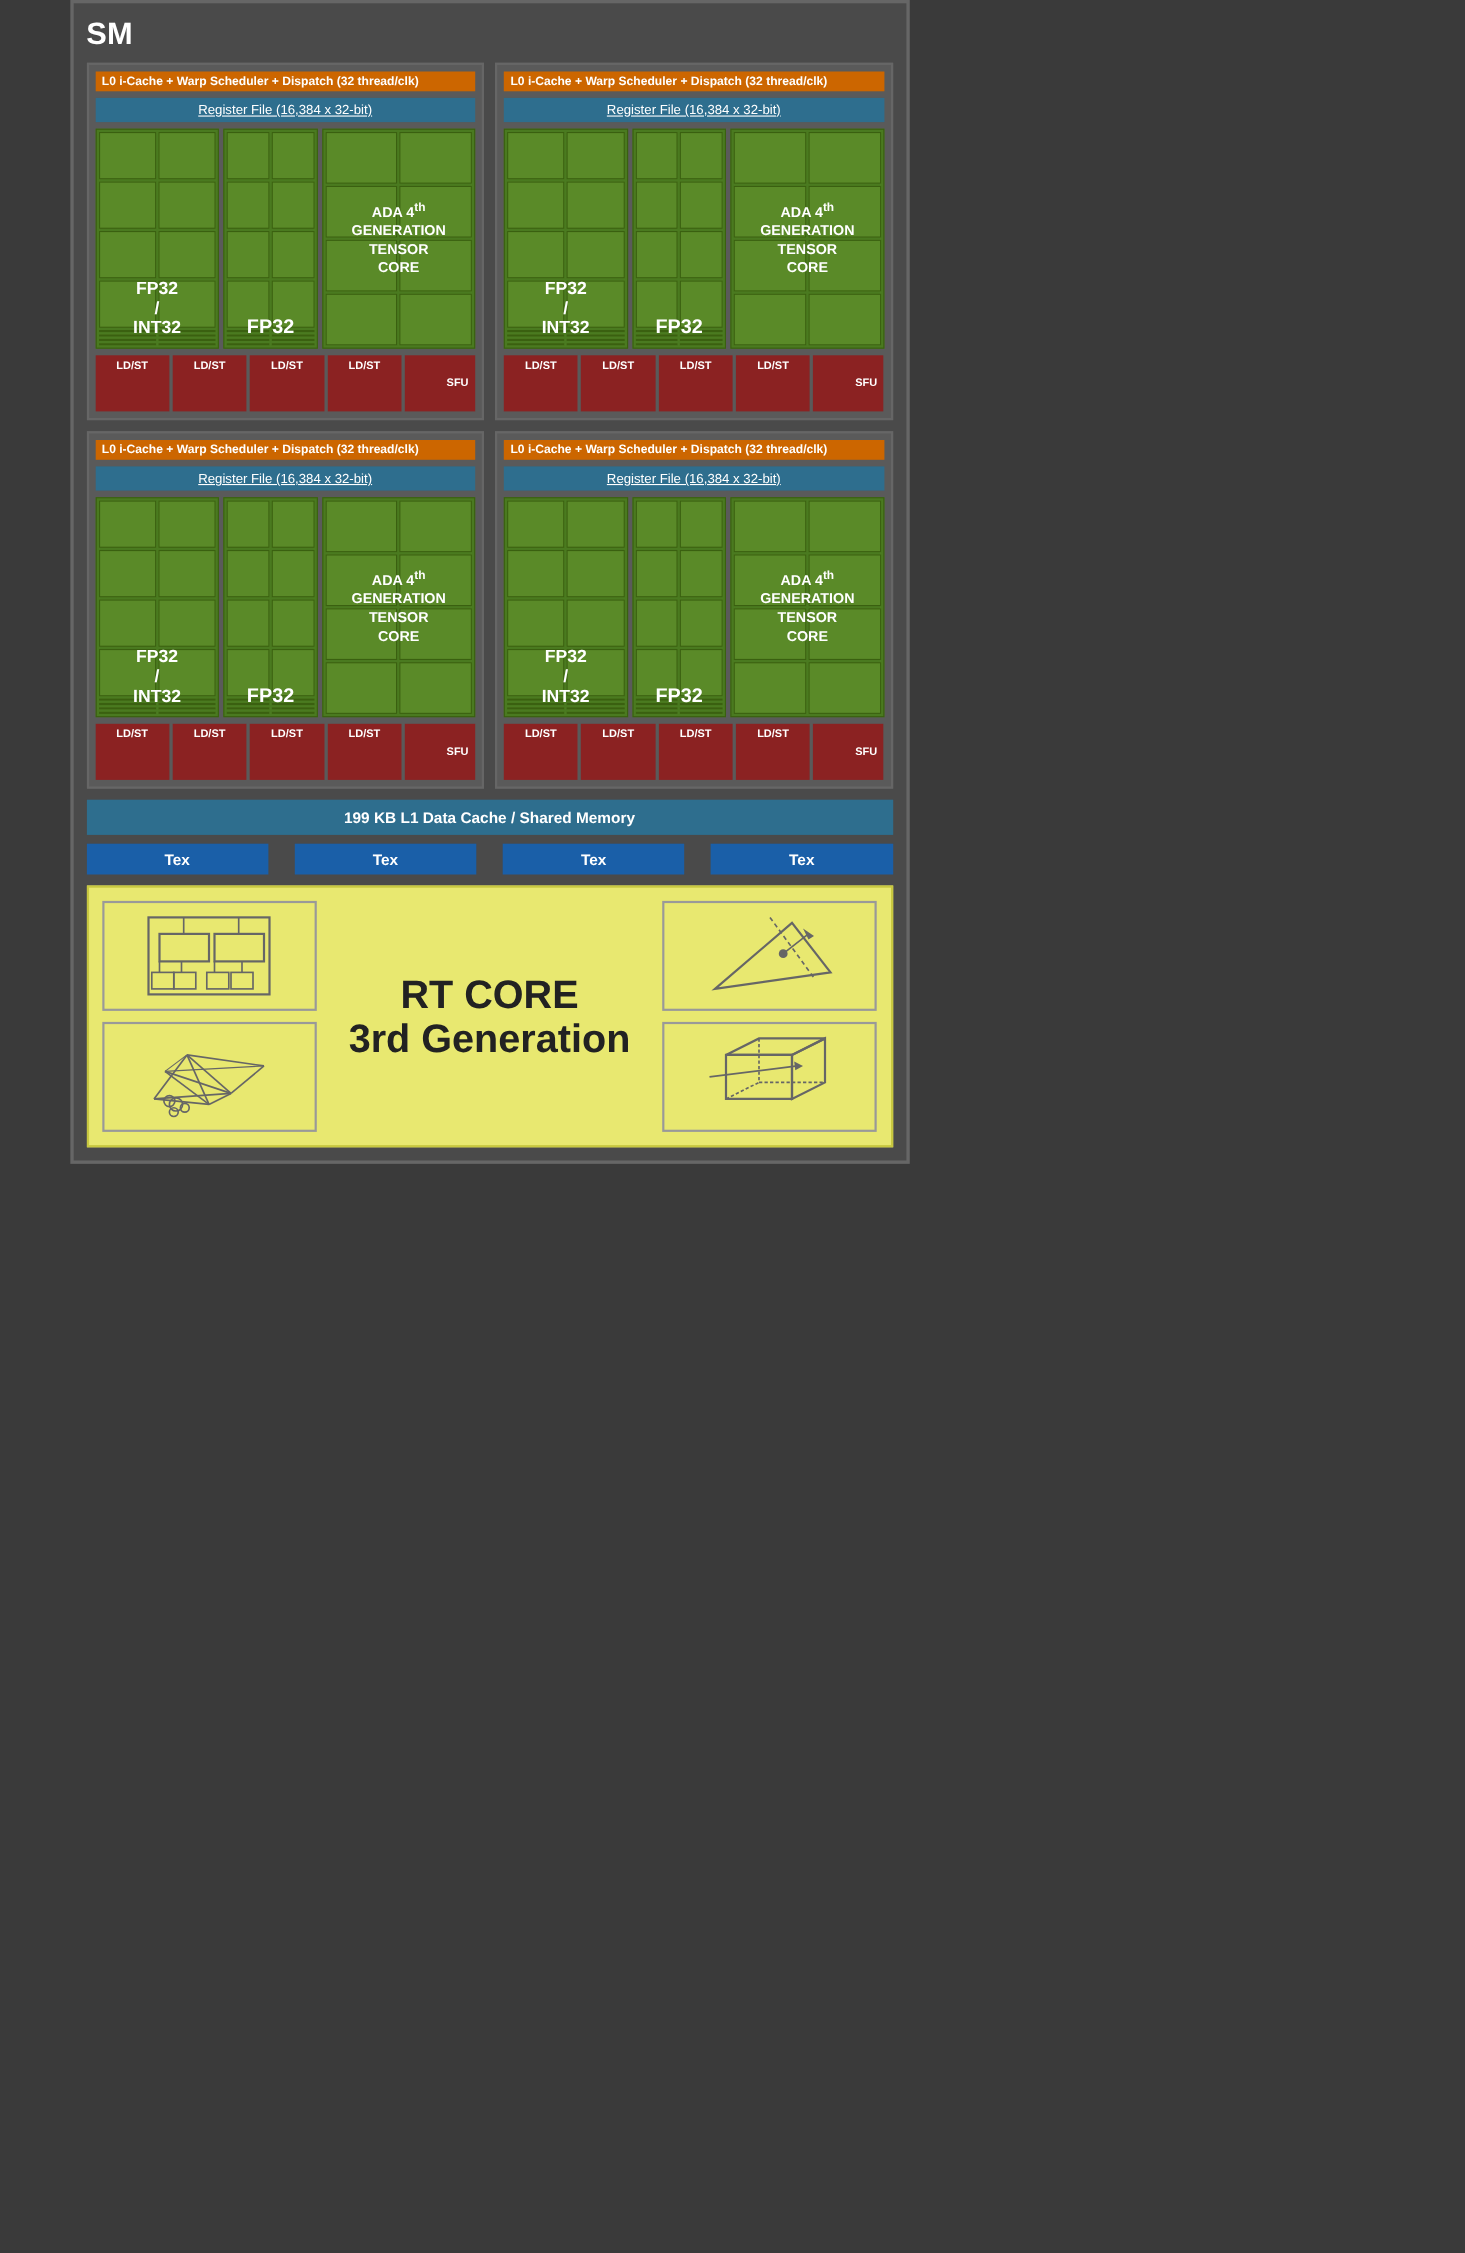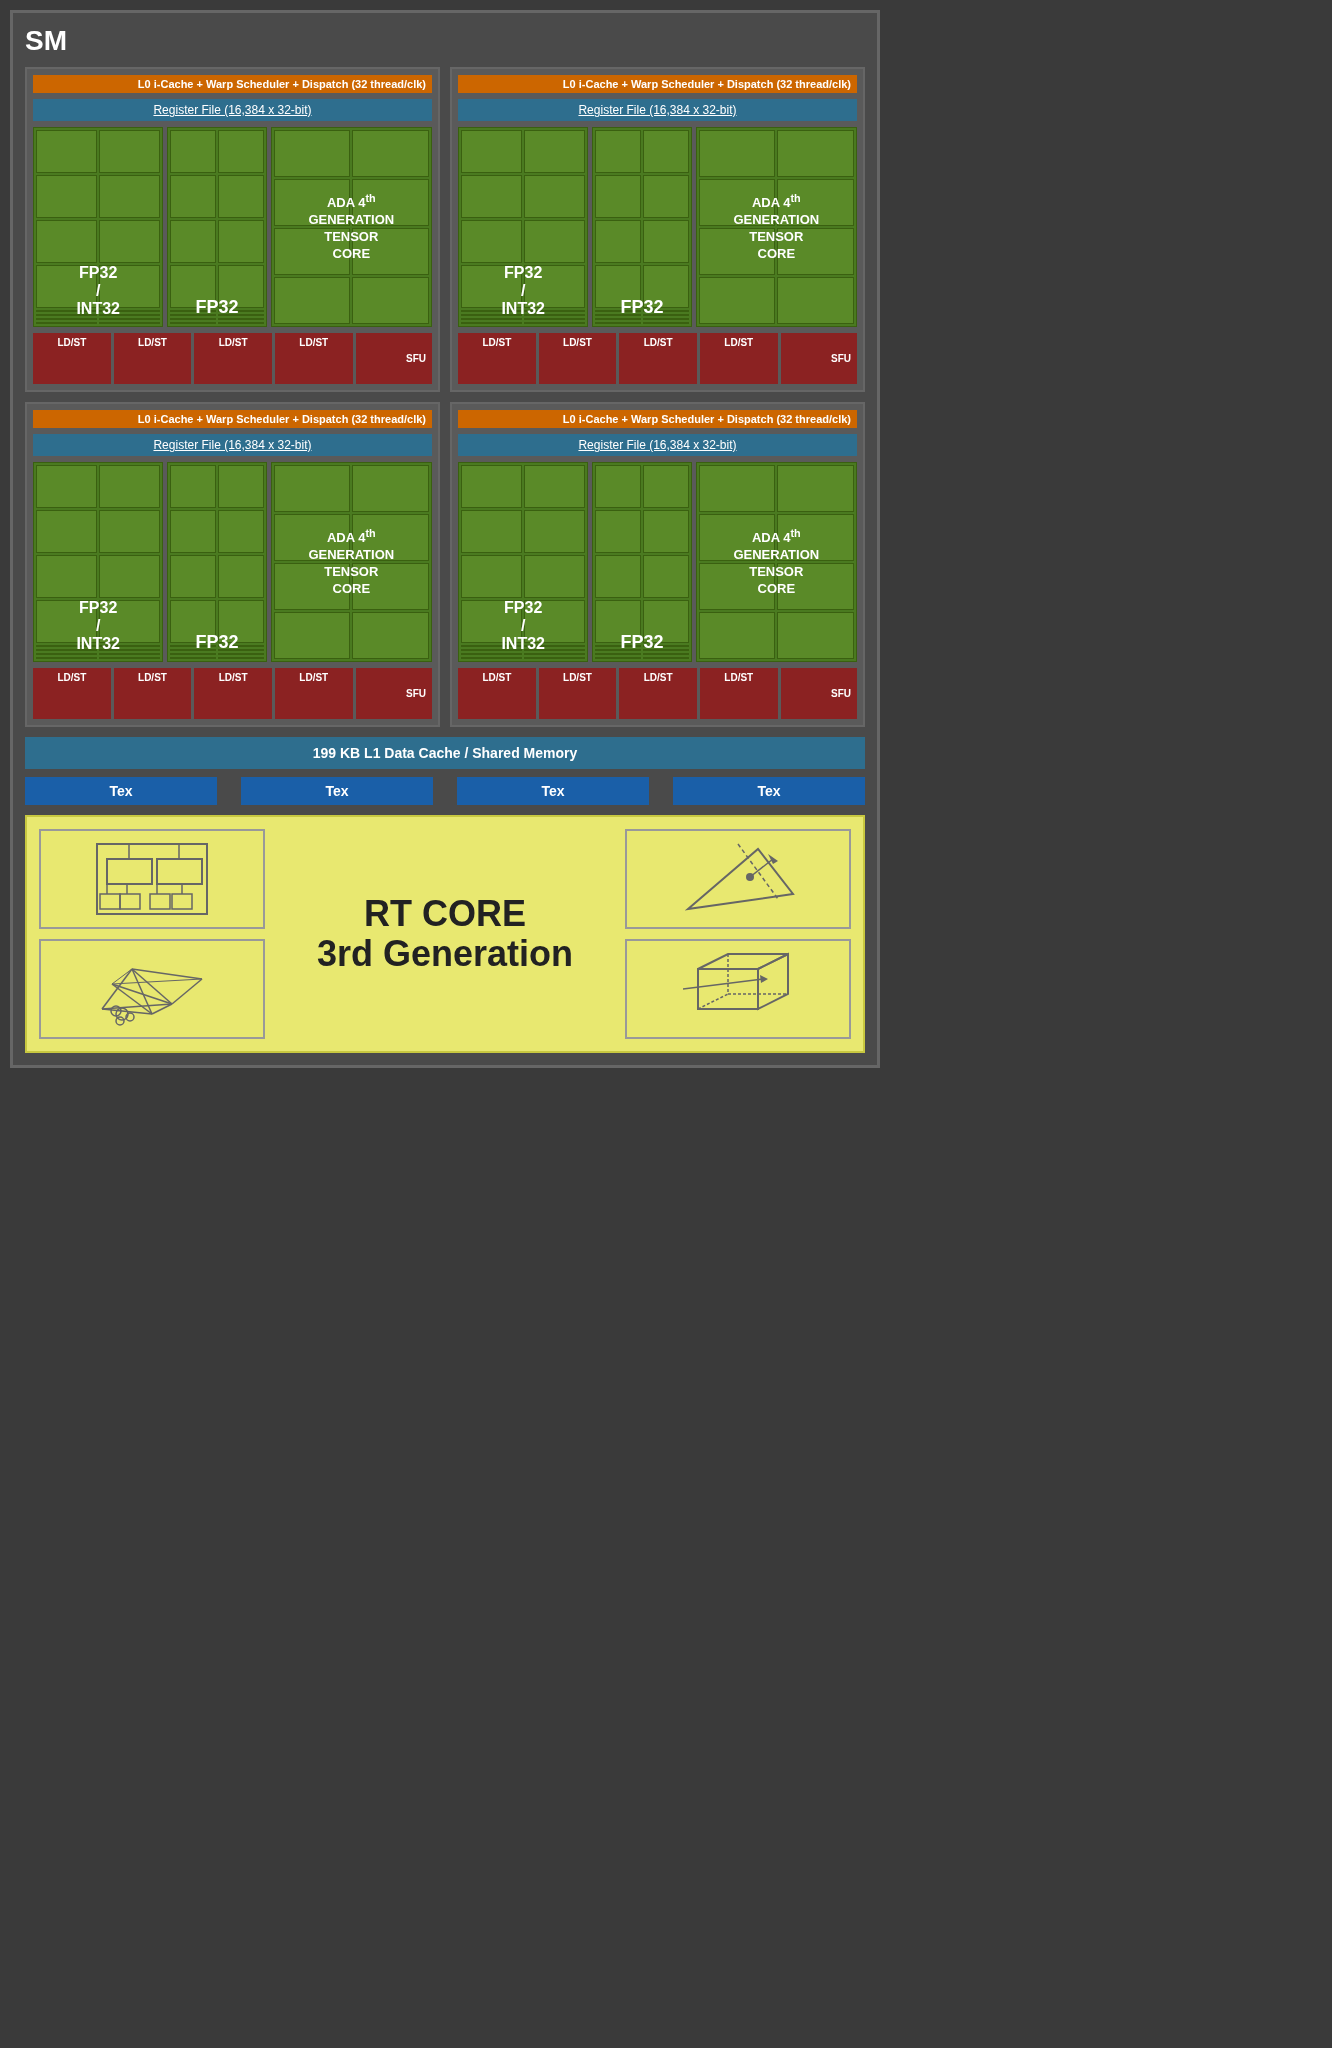--- a/index.html
+++ b/index.html
@@ -9,23 +9,22 @@
       min-height: 1365px;
       font-family: Arial, sans-serif;
       display: flex;
       align-items: flex-start;
       justify-content: center;
       padding: 0;
     }
     .sm-container {
       background: #4a4a4a;
       border: 3px solid #666;
-      width: 870px;
+      width: 763px;
       padding: 12px;
-      margin: 10px;
     }
     .sm-title {
       color: white;
       font-size: 28px;
       font-weight: bold;
       margin-bottom: 10px;
     }
     .quadrants-grid {
       display: grid;
       grid-template-columns: 1fr 1fr;
@@ -35,21 +34,21 @@
     .quadrant {
       background: #5a5a5a;
       border: 2px solid #666;
       padding: 6px;
     }
     .warp-scheduler-bar {
       background: #cc6600;
       color: white;
       font-size: 11px;
       font-weight: bold;
-      text-align: right;
+      text-align: left;
       padding: 3px 6px;
       margin-bottom: 6px;
     }
     .register-file-bar {
       background: #2e6e8e;
       color: white;
       font-size: 12px;
       text-align: center;
       padding: 4px;
       margin-bottom: 6px;

